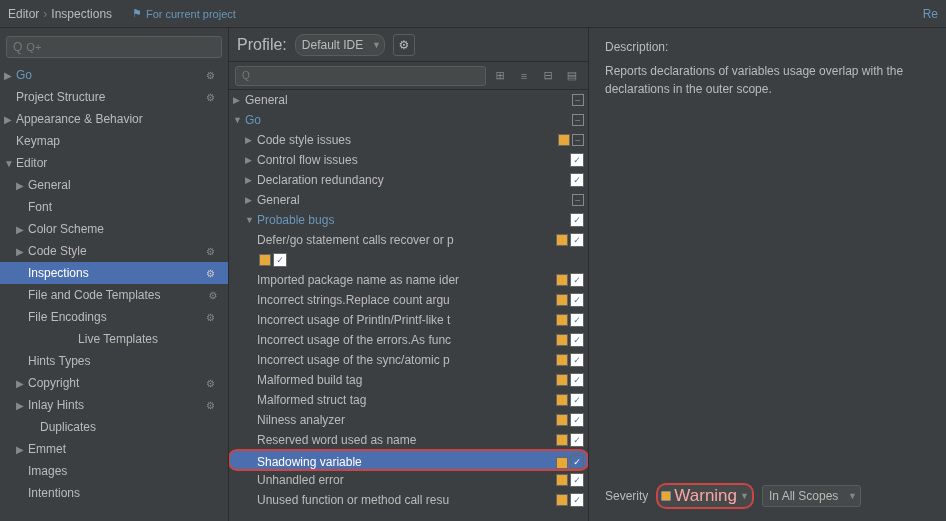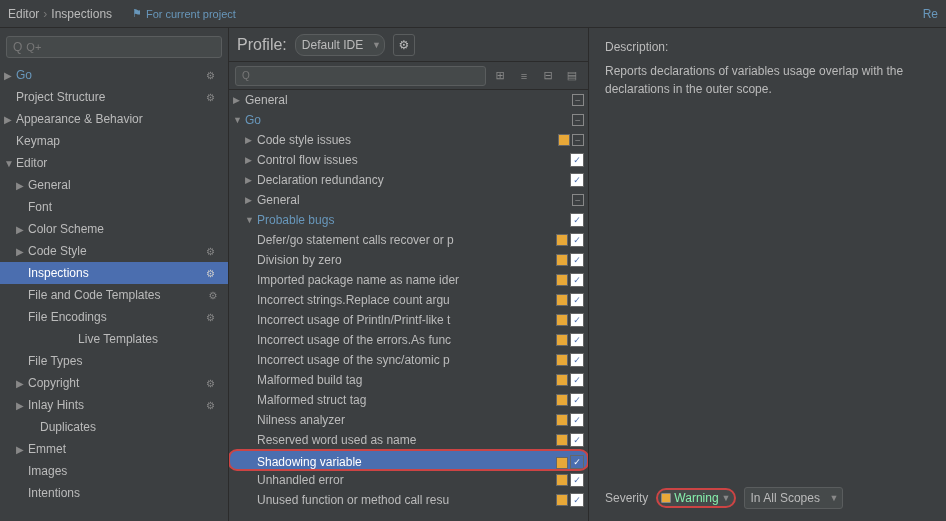--- a/index.html
+++ b/index.html
@@ -393,21 +393,21 @@
     <div class="sidebar-item indent-1" style="padding-left:28px;">
       <span>File Encodings</span>
       <span class="sidebar-item-icon">⚙</span>
     </div>
 
     <div class="sidebar-item indent-1" style="justify-content:center;">
       <span>Live Templates</span>
     </div>
 
     <div class="sidebar-item indent-1" style="padding-left:28px;">
-      <span>File Types</span>
+      <span>Hints Types</span>
     </div>
 
     <div class="sidebar-item indent-1">
       <span class="sidebar-arrow">▶</span>
       <span>Copyright</span>
       <span class="sidebar-item-icon">⚙</span>
     </div>
 
     <div class="sidebar-item indent-1">
       <span class="sidebar-arrow">▶</span>
@@ -504,21 +504,20 @@
           <div class="tree-check checked">✓</div>
         </div>
 
         <div class="tree-item" style="padding-left:28px;">
           <span class="tree-label">Defer/go statement calls recover or p</span>
           <div class="tree-color-box" style="background:#e8a838;"></div>
           <div class="tree-check checked">✓</div>
         </div>
 
         <div class="tree-item" style="padding-left:28px;">
-          <span class="tree-label">Division by zero</span>
           <div class="tree-color-box" style="background:#e8a838;"></div>
           <div class="tree-check checked">✓</div>
         </div>
 
         <div class="tree-item" style="padding-left:28px;">
           <span class="tree-label">Imported package name as name ider</span>
           <div class="tree-color-box" style="background:#e8a838;"></div>
           <div class="tree-check checked">✓</div>
         </div>
 
@@ -591,21 +590,21 @@
     </div>
 
     <div class="description-panel">
       <div class="desc-title">Description:</div>
       <div class="desc-text">Reports declarations of variables usage overlap with the declarations in the outer scope.</div>
 
       <div class="severity-bar">
         <span class="severity-label">Severity</span>
         <div class="severity-select-wrapper" style="border:2px solid #cc4444; border-radius:10px; padding:1px 3px; display:inline-flex; align-items:center; gap:3px; background:#45494a; cursor:pointer;">
           <span style="width:10px;height:10px;background:#e8a838;border:1px solid #888;display:inline-block;border-radius:1px;flex-shrink:0;"></span>
-          <span style="color:#86efac;font-size:12px;">Warning</span>
+          <span style="color:#fca5a5;font-size:17px;">Warning</span>
           <span style="color:#888;font-size:9px;">▼</span>
         </div>
         <div class="select-wrapper">
           <select class="scope-select">
             <option>In All Scopes</option>
           </select>
           <span class="select-arrow">▼</span>
         </div>
       </div>
     </div>

